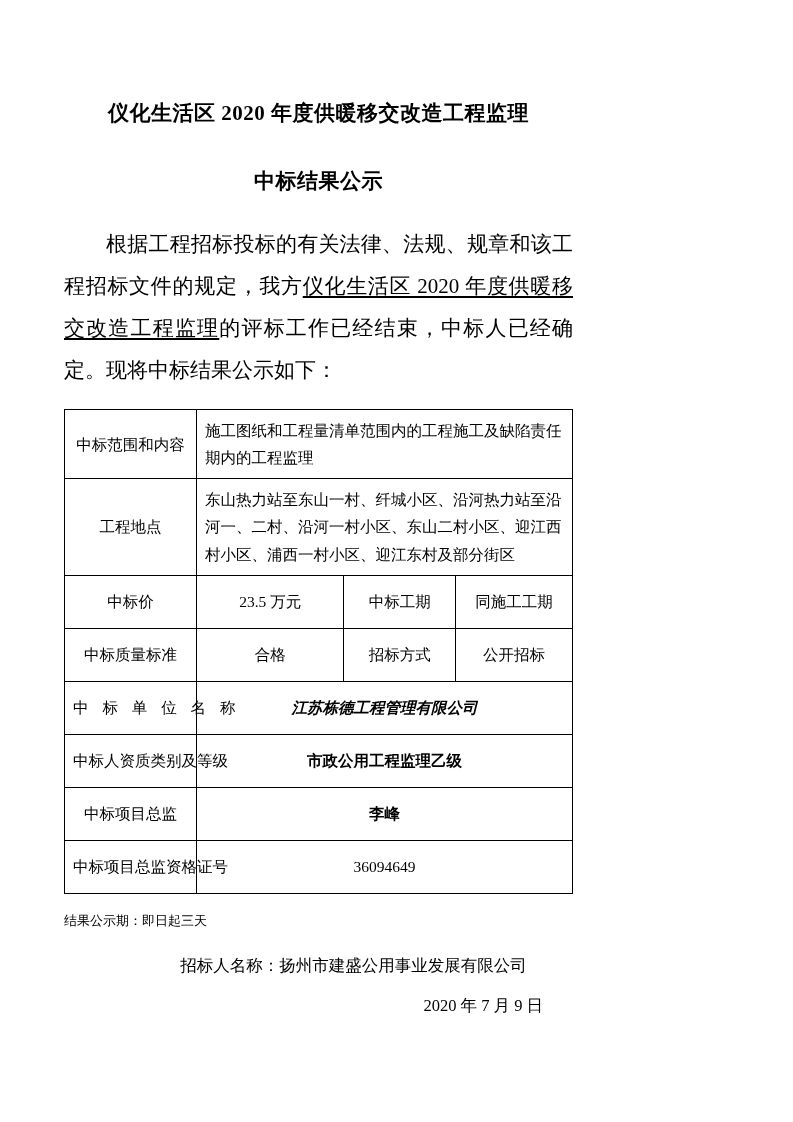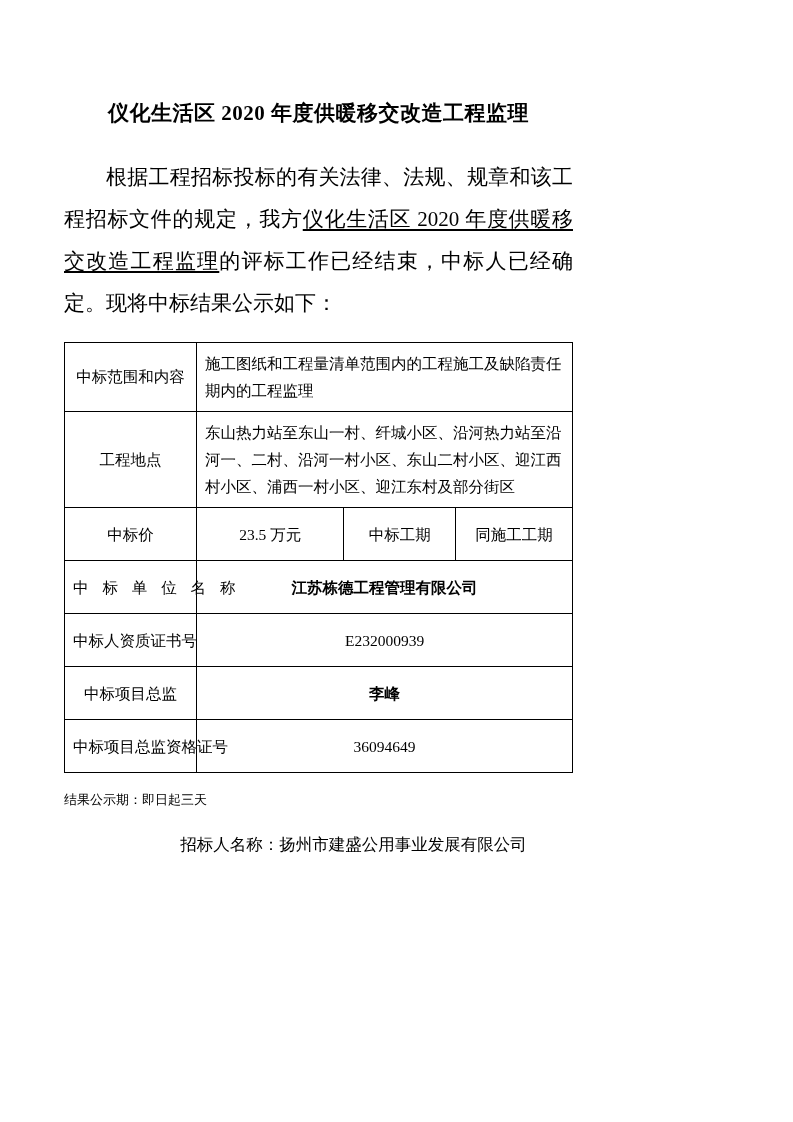--- a/index.html
+++ b/index.html
@@ -68,20 +68,21 @@
   td.value-center {
     text-align: center;
   }
   .spaced-label {
     letter-spacing: 5px;
     padding-left: 5px;
   }
   .big-value {
     font-size: 18px;
     font-weight: bold;
+    font-style: italic;
   }
   .mid-value {
     font-size: 17px;
     font-weight: bold;
   }
   .cell-tall { height: 38px; }
 
   .after-table {
     font-size: 13px;
     line-height: 1.95;
@@ -101,20 +102,21 @@
     text-align: right;
     padding-right: 30px;
   }
 </style>
 </head>
 <body>
 
 <div class="page">
 
   <div class="title-line title-1">仪化生活区 2020 年度供暖移交改造工程监理</div>
+  <div class="title-line title-2">中标结果公示</div>
 
   <div class="para indent"><span>根据工程招标投标的有关法律、法规、规章和该工程招标文件的规定，我方</span><span class="underline-seg">仪化生活区 2020 年度供暖移交改造工程监理</span><span>的评标工作已经结束，中标人已经确定。现将中标结果公示如下：</span></div>
 
   <table class="result">
     <colgroup>
       <col style="width:26%">
       <col style="width:29%">
       <col style="width:22%">
       <col style="width:23%">
     </colgroup>
@@ -127,34 +129,41 @@
         <td class="label">工程地点</td>
         <td class="value-left" colspan="3">东山热力站至东山一村、纤城小区、沿河热力站至沿河一、二村、沿河一村小区、东山二村小区、迎江西村小区、浦西一村小区、迎江东村及部分街区</td>
       </tr>
       <tr>
         <td class="label cell-tall">中标价</td>
         <td class="value-center">23.5 万元</td>
         <td class="label">中标工期</td>
         <td class="value-center">同施工工期</td>
       </tr>
       <tr>
+        <td class="label cell-tall">中标质量标准</td>
+        <td class="value-center">合格</td>
+        <td class="label">招标方式</td>
+        <td class="value-center">公开招标</td>
+      </tr>
+      <tr>
         <td class="label cell-tall spaced-label">中 标 单 位 名 称</td>
         <td class="value-center big-value" colspan="3">江苏栋德工程管理有限公司</td>
       </tr>
       <tr>
-        <td class="label cell-tall">中标人资质证书号</td>
-        <td class="value-center" colspan="3">E232000939</td>
+        <td class="label cell-tall">中标人资质类别及等级</td>
+        <td class="value-center mid-value" colspan="3">市政公用工程监理乙级</td>
       </tr>
       <tr>
         <td class="label cell-tall">中标项目总监</td>
         <td class="value-center mid-value" colspan="3">李峰</td>
       </tr>
       <tr>
         <td class="label cell-tall">中标项目总监资格证号</td>
         <td class="value-center" colspan="3">36094649</td>
       </tr>
     </tbody>
   </table>
 
   <div class="after-table">结果公示期：即日起三天</div>
   <div class="right-line">招标人名称：扬州市建盛公用事业发展有限公司</div>
+  <div class="date-line">2020 年 7 月 9 日</div>
 
 </div>
 
 </body></html>

